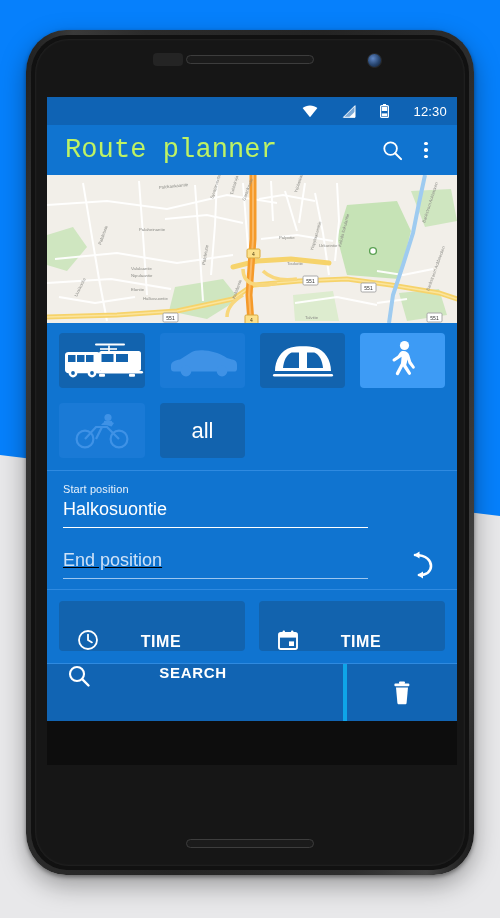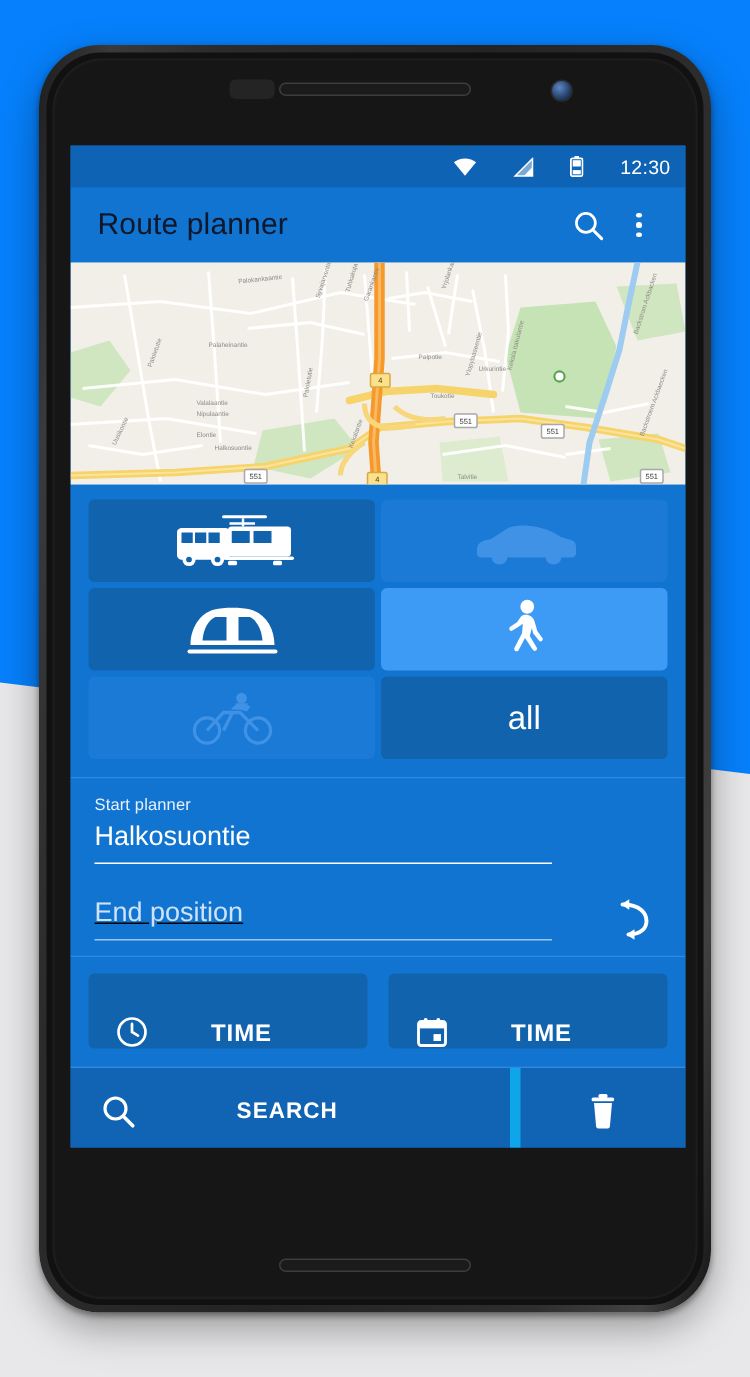--- a/index.html
+++ b/index.html
@@ -89,39 +89,39 @@
   }
   .sb-ico { display: block; }
 
   
   #appbar {
     height: 50px; background: #1074d0;
     display: flex; align-items: center;
     padding: 0 14px 0 18px;
   }
   #appbar .title {
-    color: #0f172a; font-size: 20px; flex: 1; letter-spacing: .1px;
+    color: #bef264; font-size: 27px; flex: 1; letter-spacing: .1px; font-family: Liberation Mono, monospace;
   }
   .bar-btn { width: 34px; height: 34px; display:flex; align-items:center; justify-content:center; }
   .dots { display:flex; flex-direction:column; gap:3px; align-items:center; }
   .dots i { width:3.5px; height:3.5px; border-radius:50%; background:#fff; display:block; }
 
   
   #map {
     height: 148px; position: relative; overflow: hidden;
     background: #f0ede6;
   }
   #map svg { display: block; }
 
   
   #modes {
     background: #1074d0;
     padding: 10px 12px 12px 12px;
-    display: grid; grid-template-columns: repeat(2, 1fr);
-    gap: 4px;
+    display: grid; grid-template-columns: repeat(4, 1fr);
+    gap: 15px;
   }
   .mode {
     height: 55px; border-radius: 4px;
     display: flex; align-items: center; justify-content: center;
     background: #1263ae;
   }
   .mode.dim { background: #1a7ad6; }
   .mode.active { background: #3d9bf5; }
   .mode .label { color: #fff; font-size: 22px; }
   .mode svg { display: block; }
@@ -171,22 +171,22 @@
   }
 
   
   #searchbar {
     height: 58px; background: #1164b3;
     display: flex; align-items: center;
     border-top: 1px solid #2f8ae0;
   }
   #search-action {
     flex: 1; height: 100%;
-    display: flex; align-items: center; padding-left: 20px;
-    border-right: 7px solid #0ea5e9;
+    display: flex; align-items: flex-start; padding-left: 20px;
+    border-right: 4px solid #0ea5e9;
   }
   #search-action .slabel {
     color: #fff; font-size: 15px; font-weight: bold; letter-spacing: .7px;
     flex: 1; text-align: center; padding-right: 48px;
   }
   #clear-action {
     width: 110px; height: 100%;
     display: flex; align-items: center; justify-content: center;
   }
   #screen-rest { background: #0d0d0d; height: 100%; }
@@ -419,21 +419,21 @@
 
           <div class="mode">
             <span class="label">all</span>
           </div>
         </div>
 
         <div class="divider"></div>
 
         <div id="fields">
           <div class="field">
-            <div class="flabel">Start planner</div>
+            <div class="flabel">Start position</div>
             <div class="fvalue">Halkosuontie</div>
           </div>
           <div class="field second">
             <div class="fplaceholder">End position</div>
           </div>
           <div id="swap">
             <svg width="32" height="32" viewBox="0 0 32 32">
               <path d="M10 6 C22 6 26 12 26 17 C26 22 22 26 14 26" fill="none" stroke="#ffffff" stroke-width="2.6" stroke-linecap="round"></path>
               <path d="M14.5 2.5 L9 6 L14.5 9.5 Z" fill="#ffffff"></path>
               <path d="M18 22.5 L12.5 26 L18 29.5 Z" fill="#ffffff"></path>

